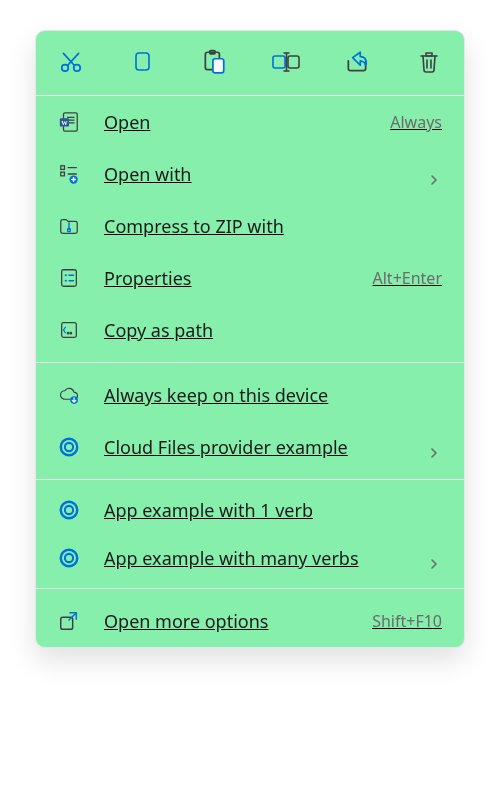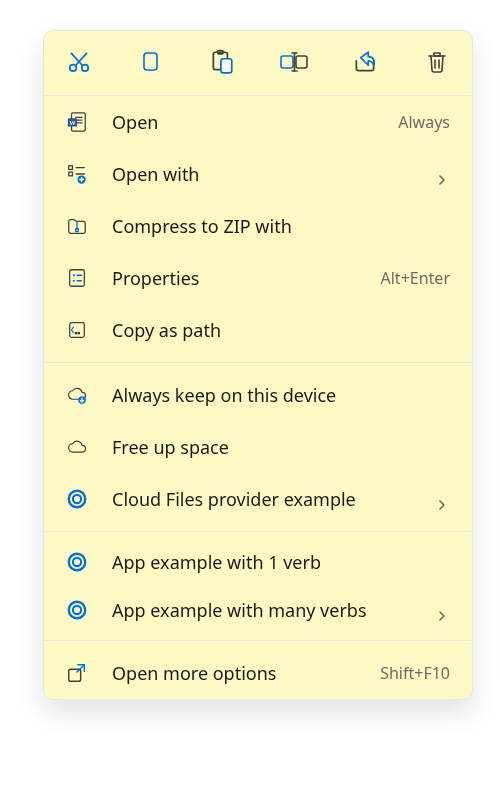--- a/index.html
+++ b/index.html
@@ -4,27 +4,28 @@
 <style>
   * { box-sizing: border-box; }
   html, body {
     margin: 0; padding: 0;
     background: #ffffff;
     width: 500px; height: 788px;
     font-family: "Segoe UI", system-ui, sans-serif;
   }
   .menu {
     position: absolute;
-    left: 43px; top: 30px;
+    left: 35px; top: 30px;
     width: 430px;
-    background: #fef9c3;
+    background: #86efac;
     border: 1px solid #e6e6e6;
     border-radius: 10px;
     box-shadow: 0 12px 28px rgba(0,0,0,0.12);
     overflow: hidden;
+    text-decoration: underline;
   }
   .toolbar {
     display: flex;
     justify-content: space-between;
     align-items: center;
     padding: 20px 22px 18px 22px;
     border-bottom: 1px solid #e8e8e8;
   }
   .toolbar .ticon {
     width: 26px; height: 26px;
@@ -198,28 +199,20 @@
     <span class="micon">
       <svg width="24" height="22" viewBox="0 0 26 22" fill="none" stroke-width="1.4" stroke-linejoin="round">
         <path d="M8 16 a5 5 0 0 1 0 -10 a6 6 0 0 1 11 2 a4 4 0 0 1 0 8 z" stroke="#404040"></path>
         <circle cx="19" cy="17" r="4.5" fill="#0070db"></circle>
         <path d="M19 14.5 v5 m-2 -2 l2 2 l2 -2" stroke="#fff" stroke-width="1.4" stroke-linecap="round"></path>
       </svg>
     </span>
     <span class="label">Always keep on this device</span>
   </div>
 
-  <div class="item">
-    <span class="micon">
-      <svg width="24" height="20" viewBox="0 0 26 20" fill="none" stroke="#404040" stroke-width="1.4" stroke-linejoin="round">
-        <path d="M8 16 a5 5 0 0 1 0 -10 a6 6 0 0 1 11 2 a4 4 0 0 1 0 8 z"></path>
-      </svg>
-    </span>
-    <span class="label">Free up space</span>
-  </div>
 
   <div class="item">
     <span class="micon">
       <svg width="22" height="22" viewBox="0 0 24 24">
         <circle cx="12" cy="12" r="9" fill="none" stroke="#0070db" stroke-width="2.6"></circle>
         <circle cx="12" cy="12" r="4.5" fill="none" stroke="#0070db" stroke-width="2.2"></circle>
       </svg>
     </span>
     <span class="label">Cloud Files provider example</span>
     <span class="chevron">

